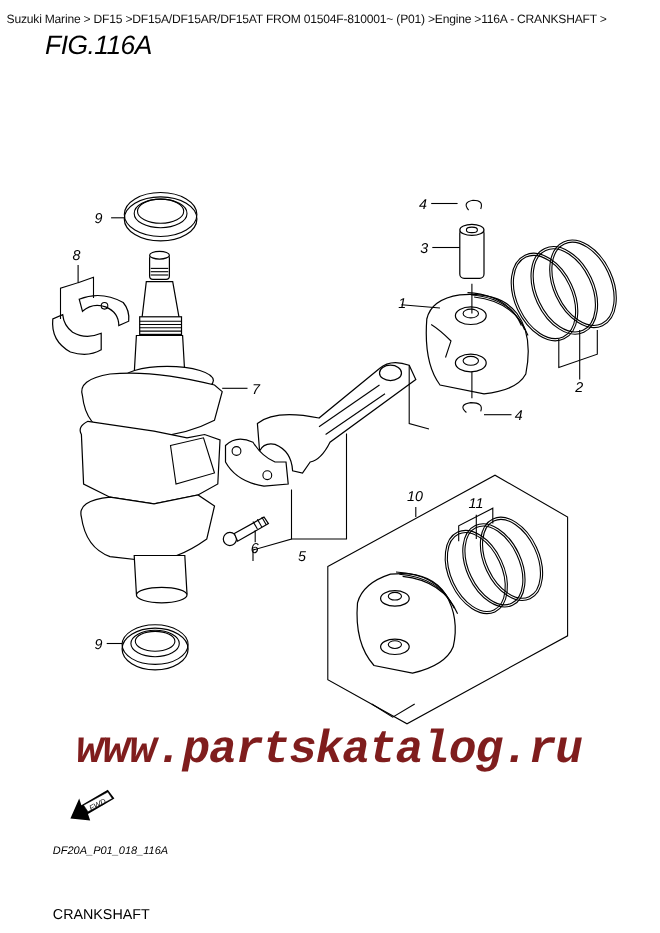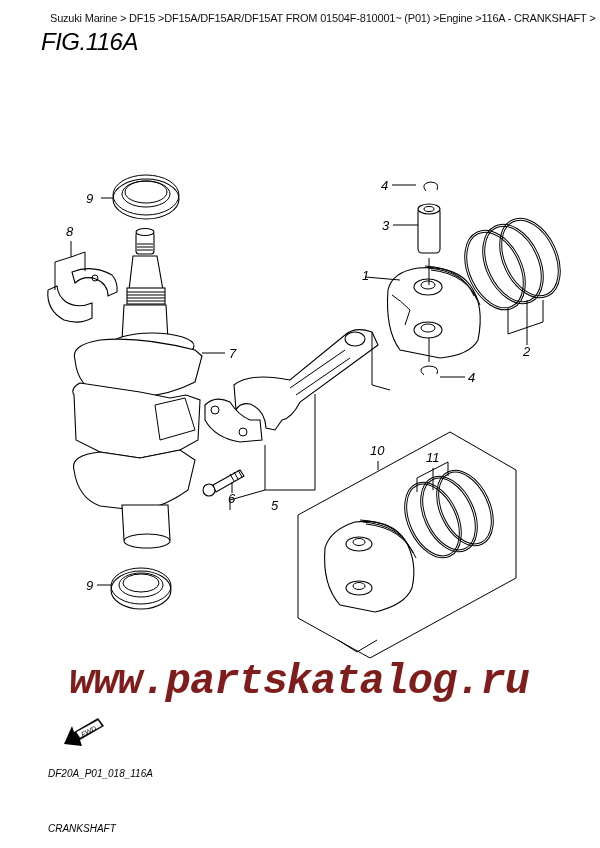--- a/index.html
+++ b/index.html
@@ -1,25 +1,25 @@
 <!DOCTYPE html>
 <html><head>
   <meta charset="utf-8">
   <style>
     html, body { margin: 0; padding: 0; background: #ffffff; }
     body { width: 600px; height: 848px; position: relative; overflow: hidden; font-family: "Liberation Sans", sans-serif; color: #000; }
-    .breadcrumb { position: absolute; left: 6px; top: 12px; font-size: 11px; letter-spacing: -0.2px; white-space: nowrap; margin-left: 44px; }
+    .breadcrumb { position: absolute; left: 6px; top: 12px; font-size: 11px; letter-spacing: -0.2px; white-space: nowrap; }
     .breadcrumb span { color: #111; }
     .fig-title { position: absolute; left: 41px; top: 28px; font-size: 24px; font-style: italic; letter-spacing: -0.5px; font-family: "Liberation Sans", sans-serif; text-align: center; }
     svg.diagram { position: absolute; left: 0; top: 0; width: 600px; height: 848px; }
     .callout { font-family: "Liberation Sans", sans-serif; font-style: italic; font-size: 13px; fill: #000; }
     .watermark { position: absolute; left: 69px; top: 658px; font-size: 42px; font-weight: bold; font-style: italic; color: #7f1d1d; letter-spacing: -1px; font-family: Liberation Mono, monospace; }
     .fwd { position: absolute; left: 62px; top: 712px; width: 46px; height: 36px; }
     .footer-code { position: absolute; left: 48px; top: 768px; font-size: 10px; font-style: italic; }
-    .footer-name { position: absolute; left: 48px; top: 823px; font-size: 10px; font-style: italic; }
+    .footer-name { position: absolute; left: 48px; top: 823px; font-size: 13px; }
     .ln { fill: none; stroke: #000; stroke-width: 1; }
     .ln2 { fill: #fff; stroke: #000; stroke-width: 1.1; }
   </style>
 </head>
 <body>
 
 <div class="breadcrumb">
   <span>Suzuki Marine &gt; DF15 &gt;DF15A/DF15AR/DF15AT FROM 01504F-810001~ (P01) &gt;Engine &gt;116A - CRANKSHAFT &gt;</span>
 </div>
 

